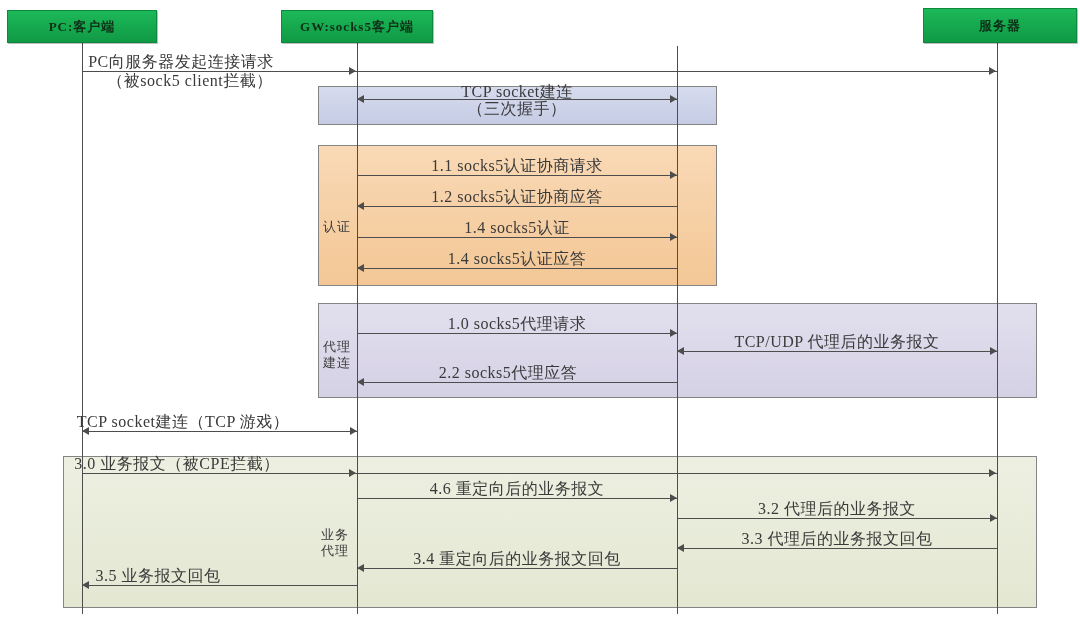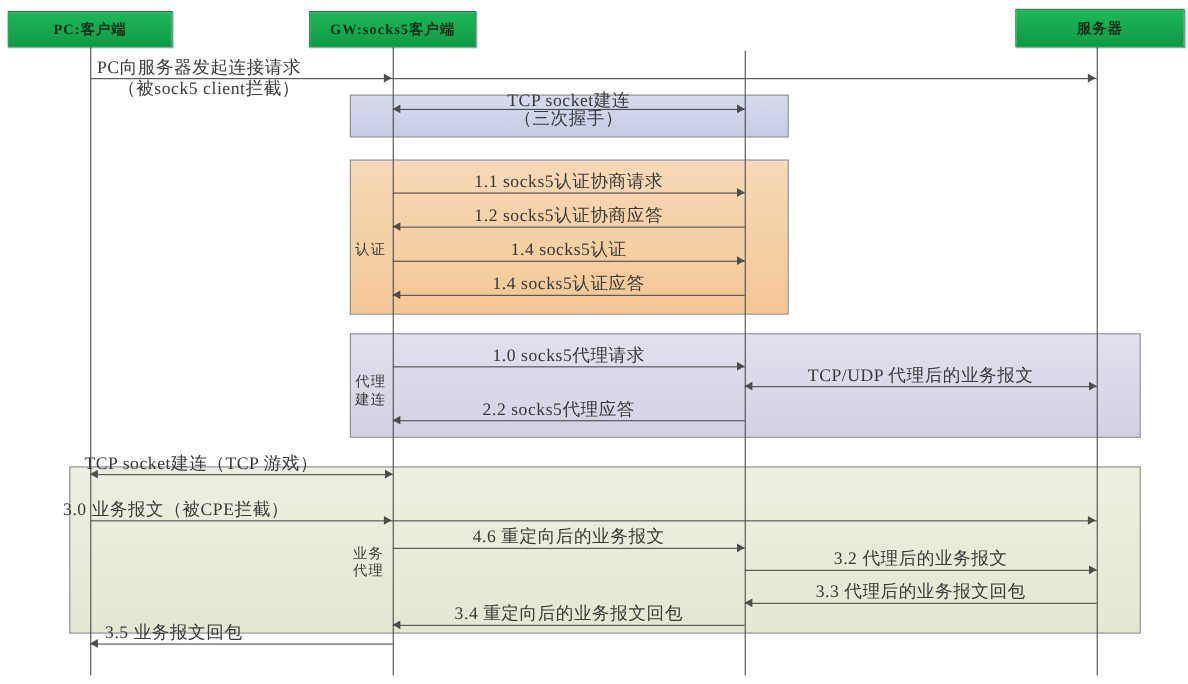--- a/index.html
+++ b/index.html
@@ -40,21 +40,21 @@
   <div class="actor" id="actor-server" style="left: 923px; top: 8px; width: 154px; height: 35px; background: linear-gradient(rgb(28, 184, 88), rgb(16, 154, 69)); border-color: rgb(11, 138, 59); color: rgb(14, 48, 24);">服务器</div>
 
   <div class="sec" id="sec-tcp3way" style="left: 318px; top: 86px; width: 399px; height: 39px; background: linear-gradient(rgb(214, 219, 238), rgb(197, 204, 228));"></div>
   <div class="sec" id="sec-auth" style="left: 318px; top: 145px; width: 399px; height: 141px; background: linear-gradient(rgb(249, 217, 182), rgb(243, 199, 149));">
     <span class="sec-label" id="lbl-auth" style="left: 4px; top: 73px;">认证</span>
   </div>
   <div class="sec" id="sec-proxy" style="left: 318px; top: 303px; width: 719px; height: 95px; background: linear-gradient(rgb(226, 223, 238), rgb(213, 209, 229));">
     <span class="sec-label" id="lbl-proxy" style="left: 4px; top: 35px;">代理
 建连</span>
   </div>
-  <div class="sec" id="sec-biz" style="left: 63px; top: 424px; width: 974px; height: 152px; background: linear-gradient(rgb(237, 240, 225), rgb(227, 231, 210));">
+  <div class="sec" id="sec-biz" style="left: 63px; top: 456px; width: 974px; height: 152px; background: linear-gradient(rgb(237, 240, 225), rgb(227, 231, 210));">
     <span class="sec-label" id="lbl-biz" style="left: 257px; top: 70px;">业务
 代理</span>
   </div>
 <div class="lifeline" style="left: 82px; top: 43px; height: 571px;"></div>
     <div class="lifeline" style="left: 357px; top: 43px; height: 571px;"></div>
     <div class="lifeline" style="left: 677px; top: 46px; height: 568px;"></div>
     <div class="lifeline" style="left: 997px; top: 43px; height: 571px;"></div>
     <div class="msg-line" style="left: 82px; top: 71px; width: 915px;"></div>
     <div class="head r" style="left: 349px; top: 67px;"></div>
     <div class="head r" style="left: 989px; top: 67px;"></div>
@@ -87,21 +87,21 @@
     <div class="msg-line" style="left: 357px; top: 382px; width: 320px;"></div>
     <div class="head l" style="left: 357px; top: 378px;"></div>
     <div class="msg-label" style="left: 508px; top: 366px;">2.2 socks5代理应答</div>
     <div class="msg-line" style="left: 82px; top: 431px; width: 275px;"></div>
     <div class="head l" style="left: 82px; top: 427px;"></div>
     <div class="head r" style="left: 350px; top: 427px;"></div>
     <div class="msg-label" style="left: 183px; top: 415px;">TCP socket建连（TCP 游戏）</div>
     <div class="msg-line" style="left: 82px; top: 473px; width: 915px;"></div>
     <div class="head r" style="left: 349px; top: 469px;"></div>
     <div class="head r" style="left: 989px; top: 469px;"></div>
-    <div class="msg-label" style="left: 160px; top: 457px;">3.0 业务报文（被CPE拦截）</div>
+    <div class="msg-label" style="left: 177px; top: 457px;">3.0 业务报文（被CPE拦截）</div>
     <div class="msg-line" style="left: 357px; top: 498px; width: 320px;"></div>
     <div class="head r" style="left: 670px; top: 494px;"></div>
     <div class="msg-label" style="left: 517px; top: 482px;">4.6 重定向后的业务报文</div>
     <div class="msg-line" style="left: 677px; top: 518px; width: 320px;"></div>
     <div class="head r" style="left: 990px; top: 514px;"></div>
     <div class="msg-label" style="left: 837px; top: 502px;">3.2 代理后的业务报文</div>
     <div class="msg-line" style="left: 677px; top: 548px; width: 320px;"></div>
     <div class="head l" style="left: 677px; top: 544px;"></div>
     <div class="msg-label" style="left: 837px; top: 532px;">3.3 代理后的业务报文回包</div>
     <div class="msg-line" style="left: 357px; top: 568px; width: 320px;"></div>

